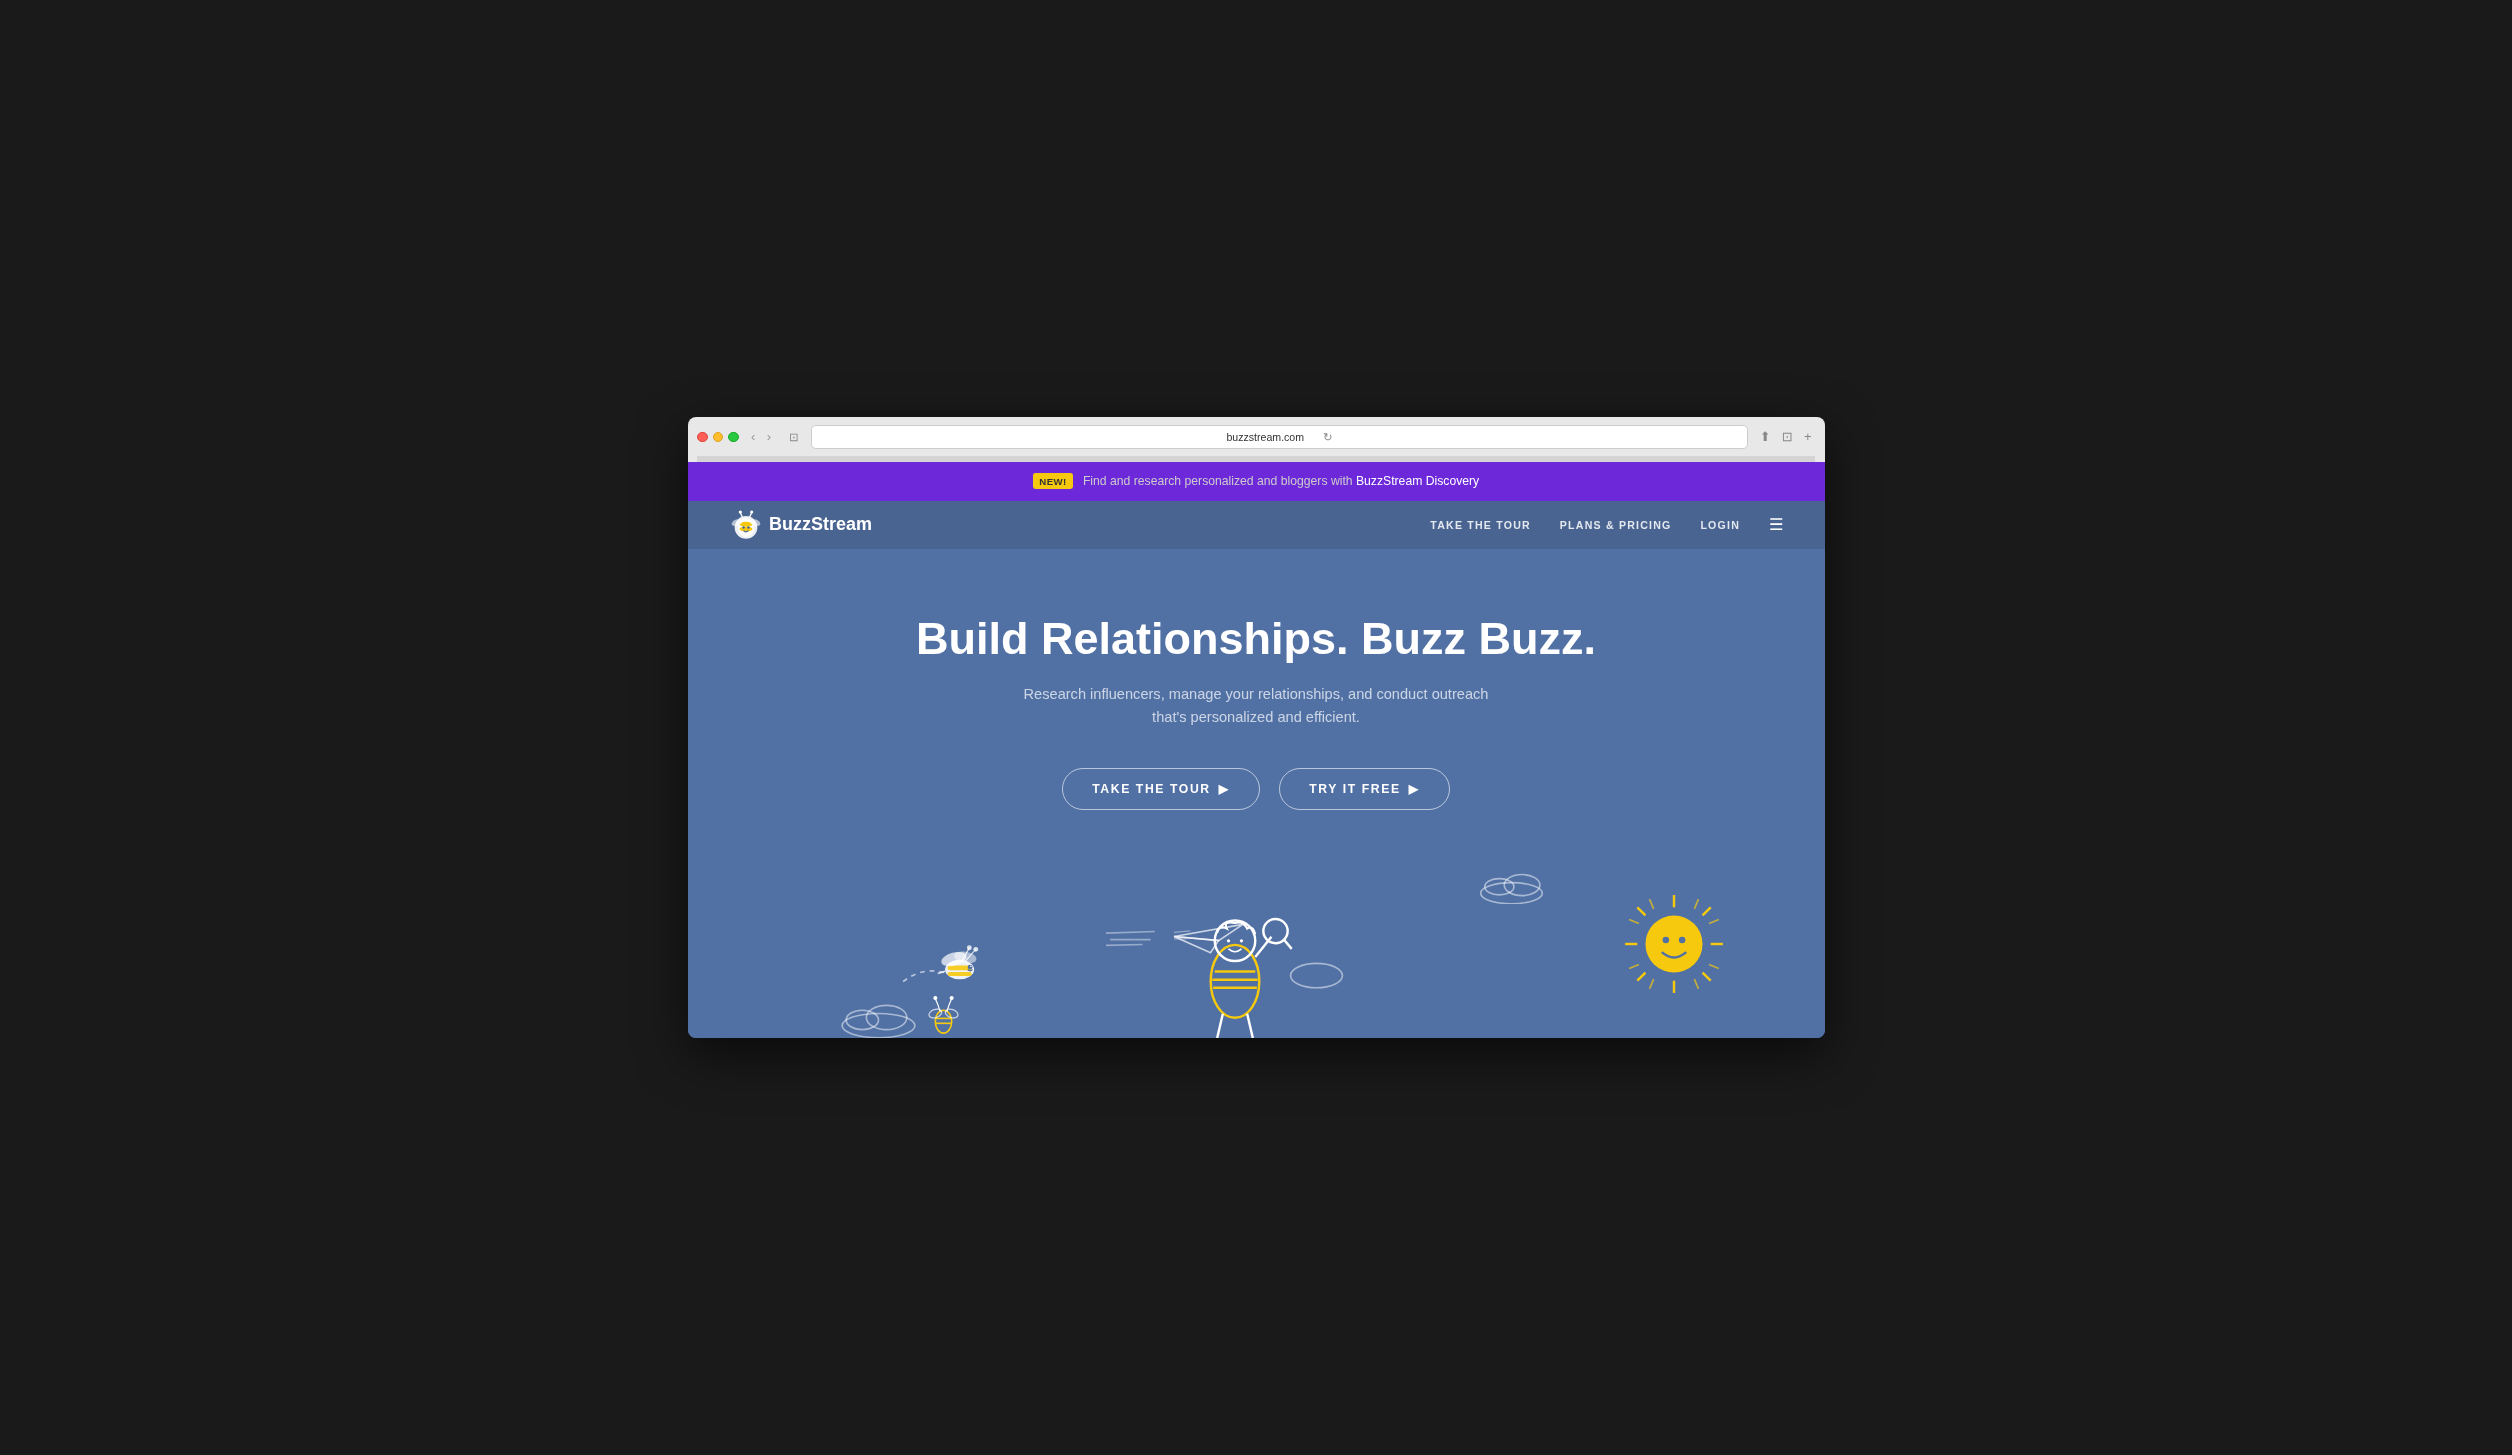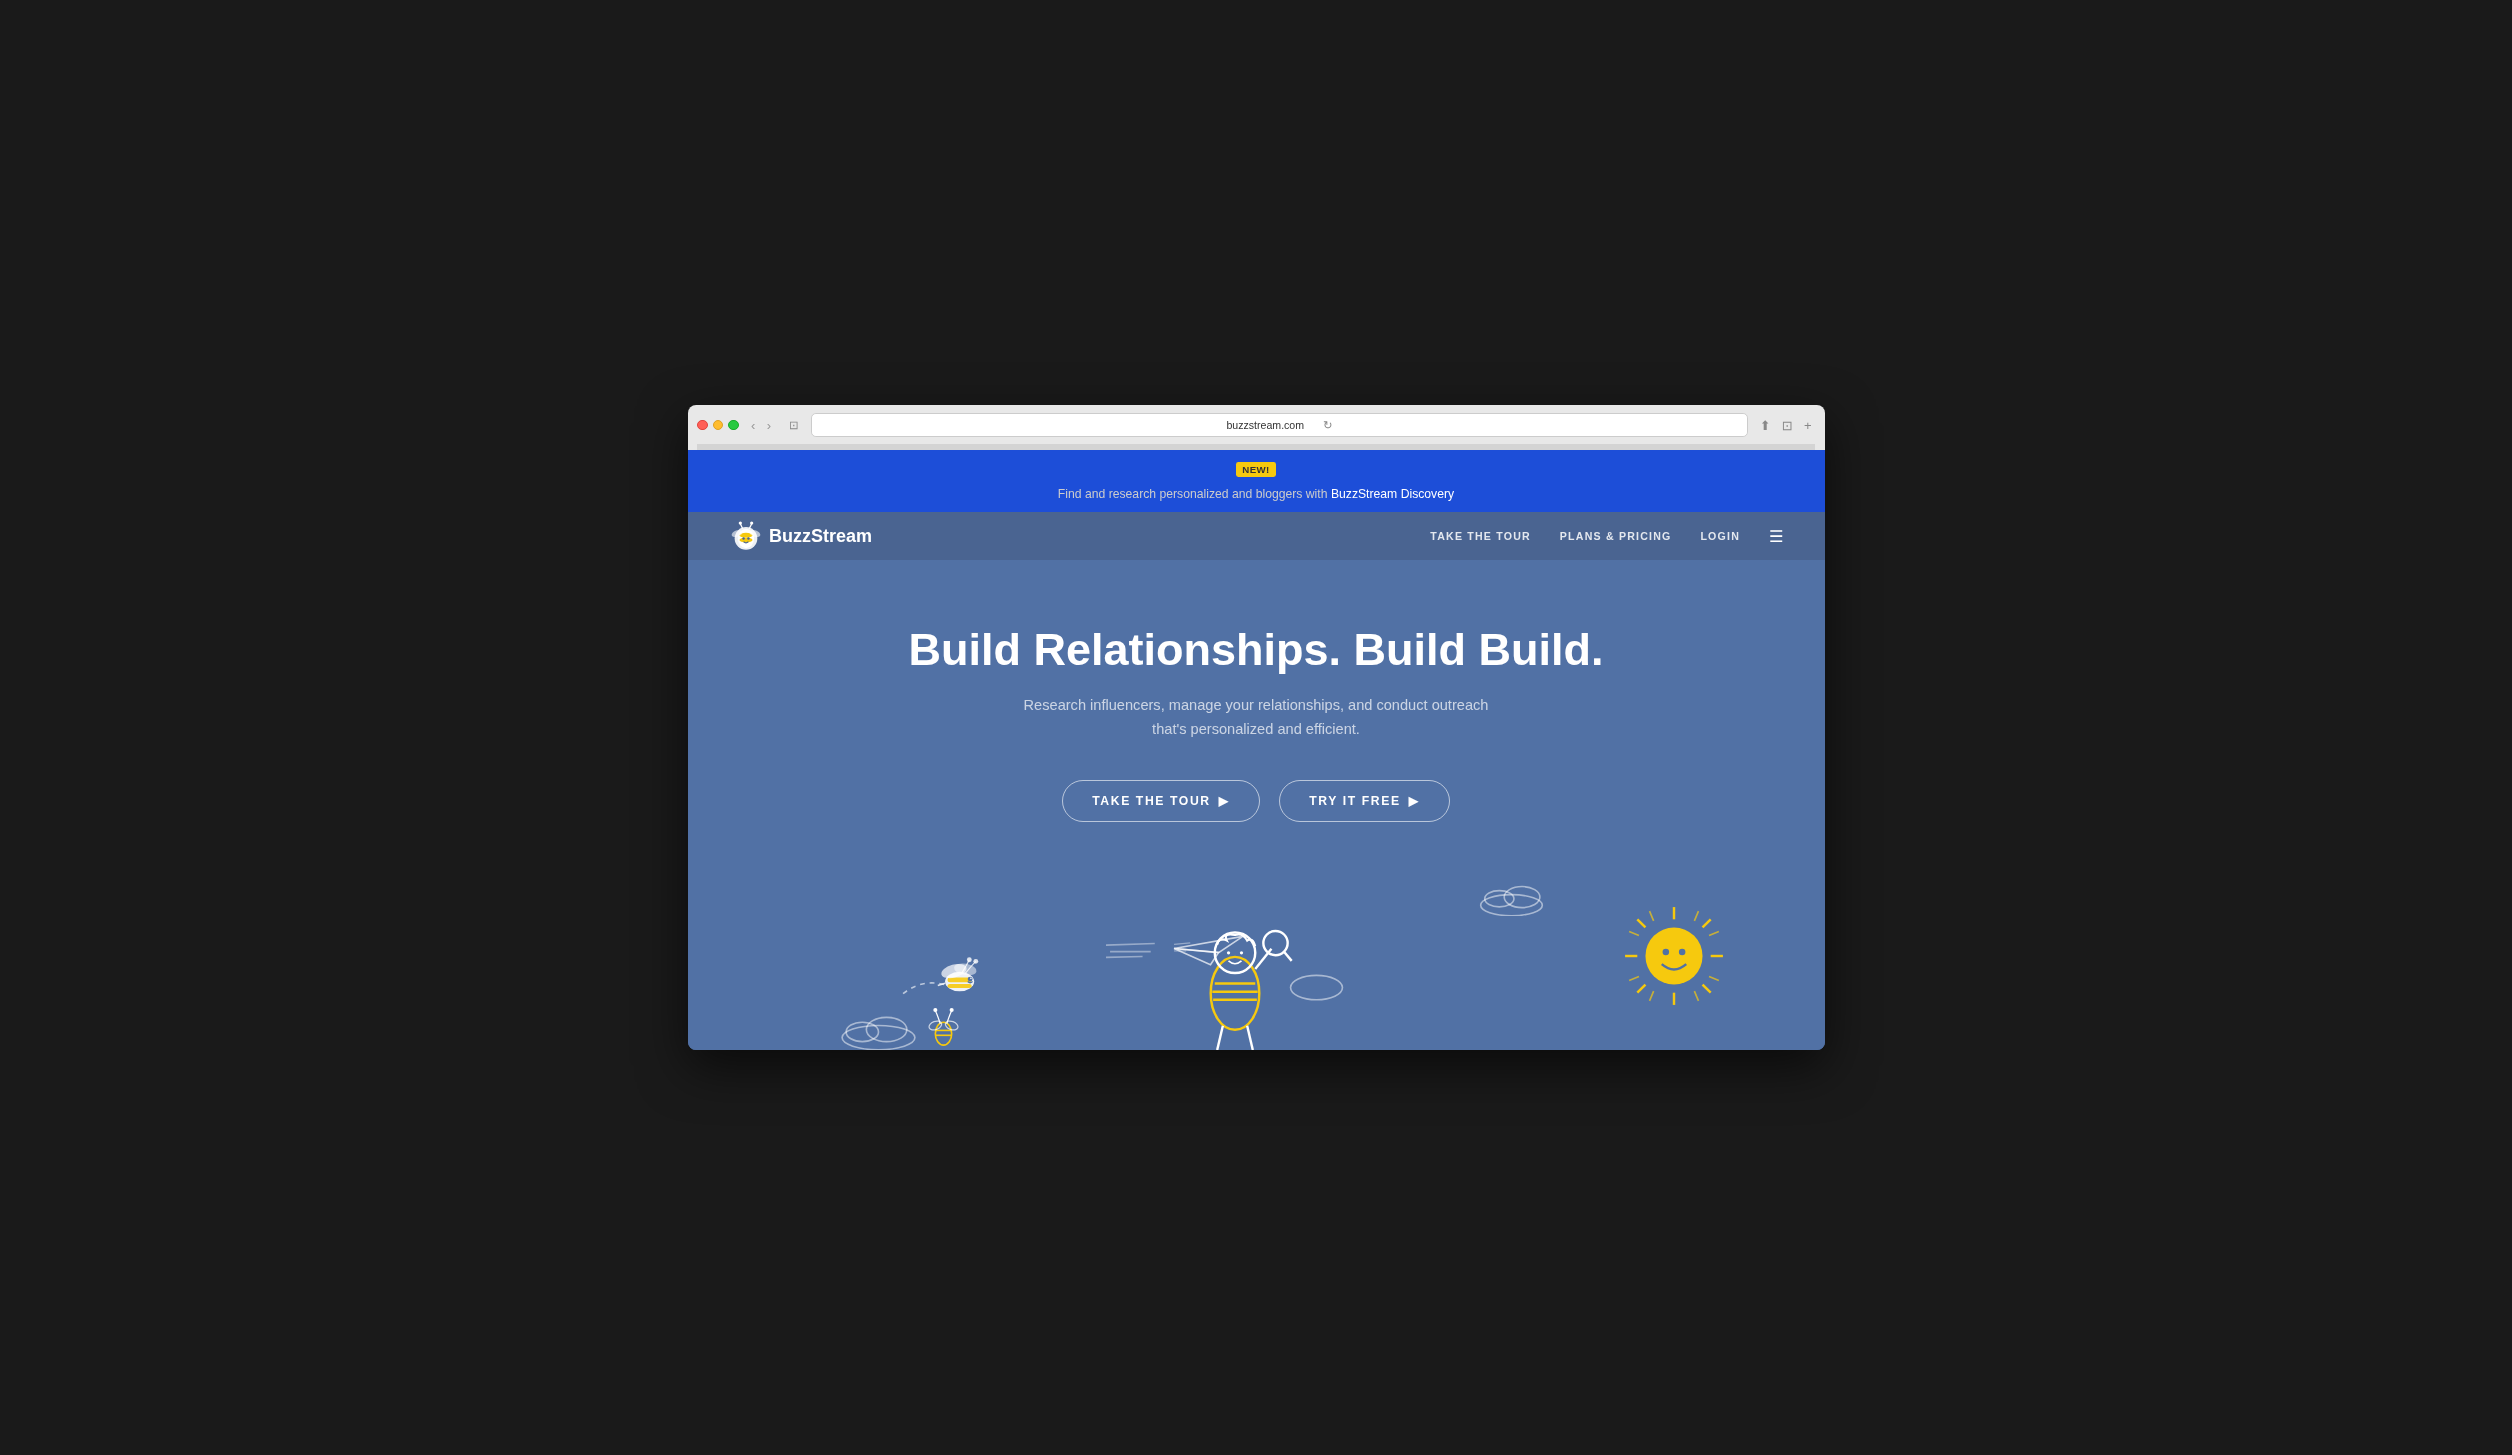--- a/index.html
+++ b/index.html
@@ -111,30 +111,29 @@
       padding: 1.6px 3.2px;
     }
 
     .browser-tab-bar {
       background: #d4d4d4;
       height: 6.5px;
     }
 
     
     .announcement-banner {
-      background: #1d4ed8;
+      background: #6d28d9;
       color: white;
       text-align: center;
       padding: 11.4px 16.2px;
       font-size: 12.2px;
       display: flex;
       align-items: center;
       justify-content: center;
       gap: 9.7px;
-      flex-direction: column;
     }
 
     .new-badge {
       background: #f6c90e;
       color: #333;
       font-weight: 700;
       font-size: 9.7px;
       padding: 2.4px 6.5px;
       border-radius: 2.4px;
       letter-spacing: 0.4px;
@@ -349,21 +348,21 @@
 
       <div class="nav-links">
         <a class="nav-link">TAKE THE TOUR</a>
         <a class="nav-link">PLANS &amp; PRICING</a>
         <a class="nav-link">LOGIN</a>
         <span class="nav-menu-icon">☰</span>
       </div>
     </nav>
 
     <section class="hero">
-      <h1 class="hero-title">Build Relationships. Build Build.</h1>
+      <h1 class="hero-title">Build Relationships. Buzz Buzz.</h1>
       <p class="hero-subtitle">Research influencers, manage your relationships, and conduct outreach that's personalized and efficient.</p>
 
       <div class="cta-buttons">
         <button class="cta-btn">
           <span>TAKE THE TOUR</span>
           <span>▶</span>
         </button>
         <button class="cta-btn">
           <span>TRY IT FREE</span>
           <span>▶</span>

